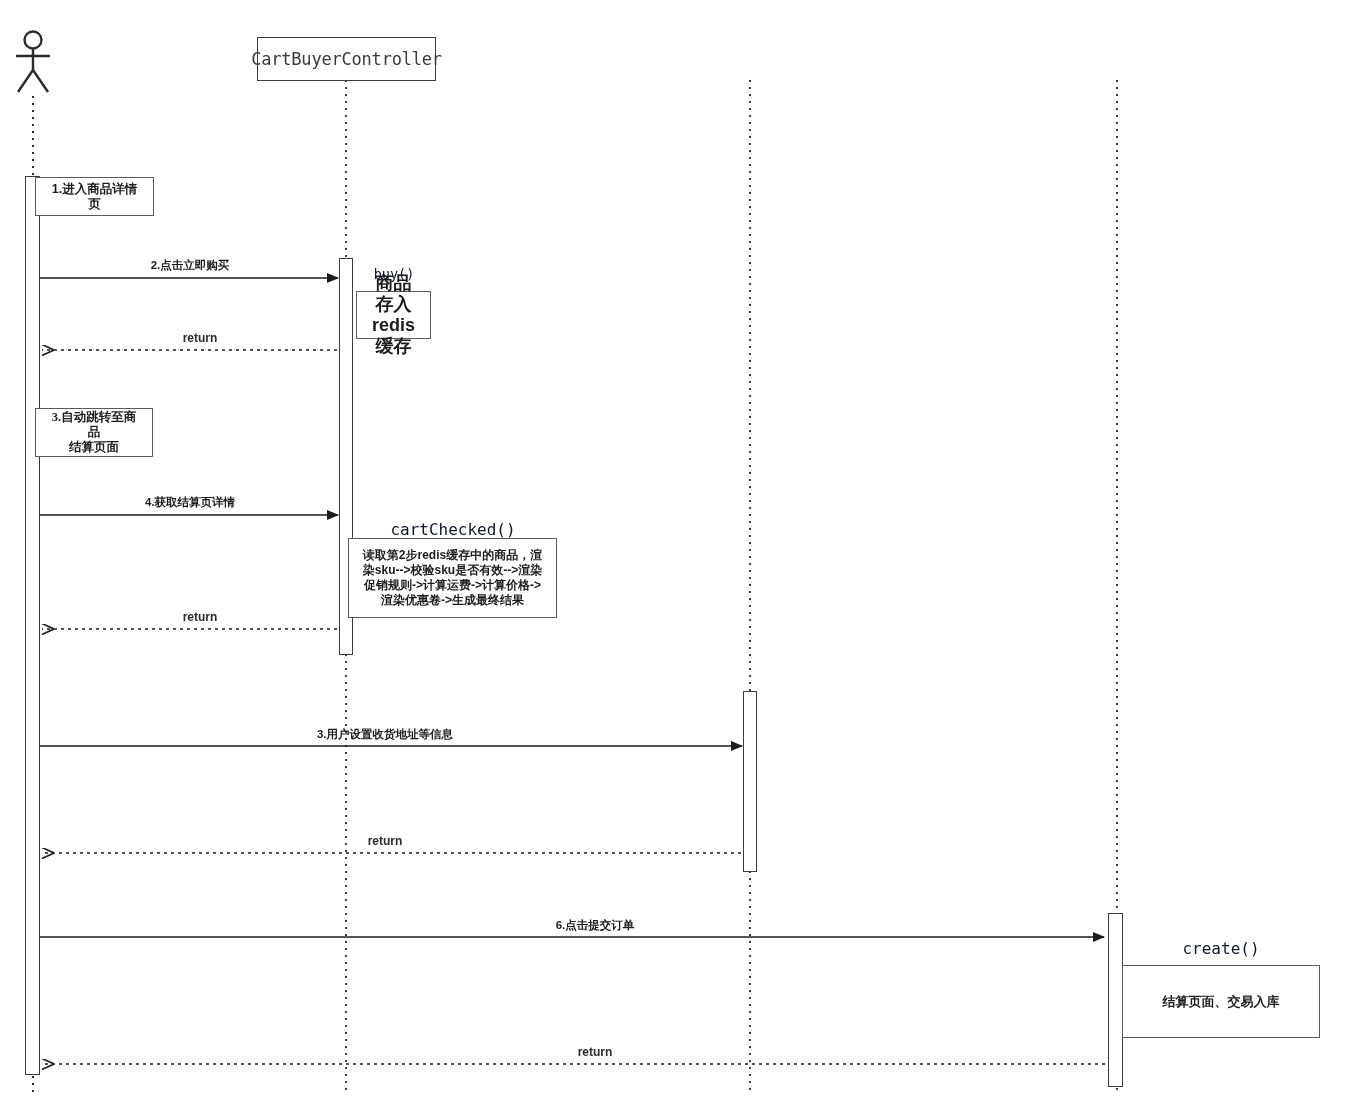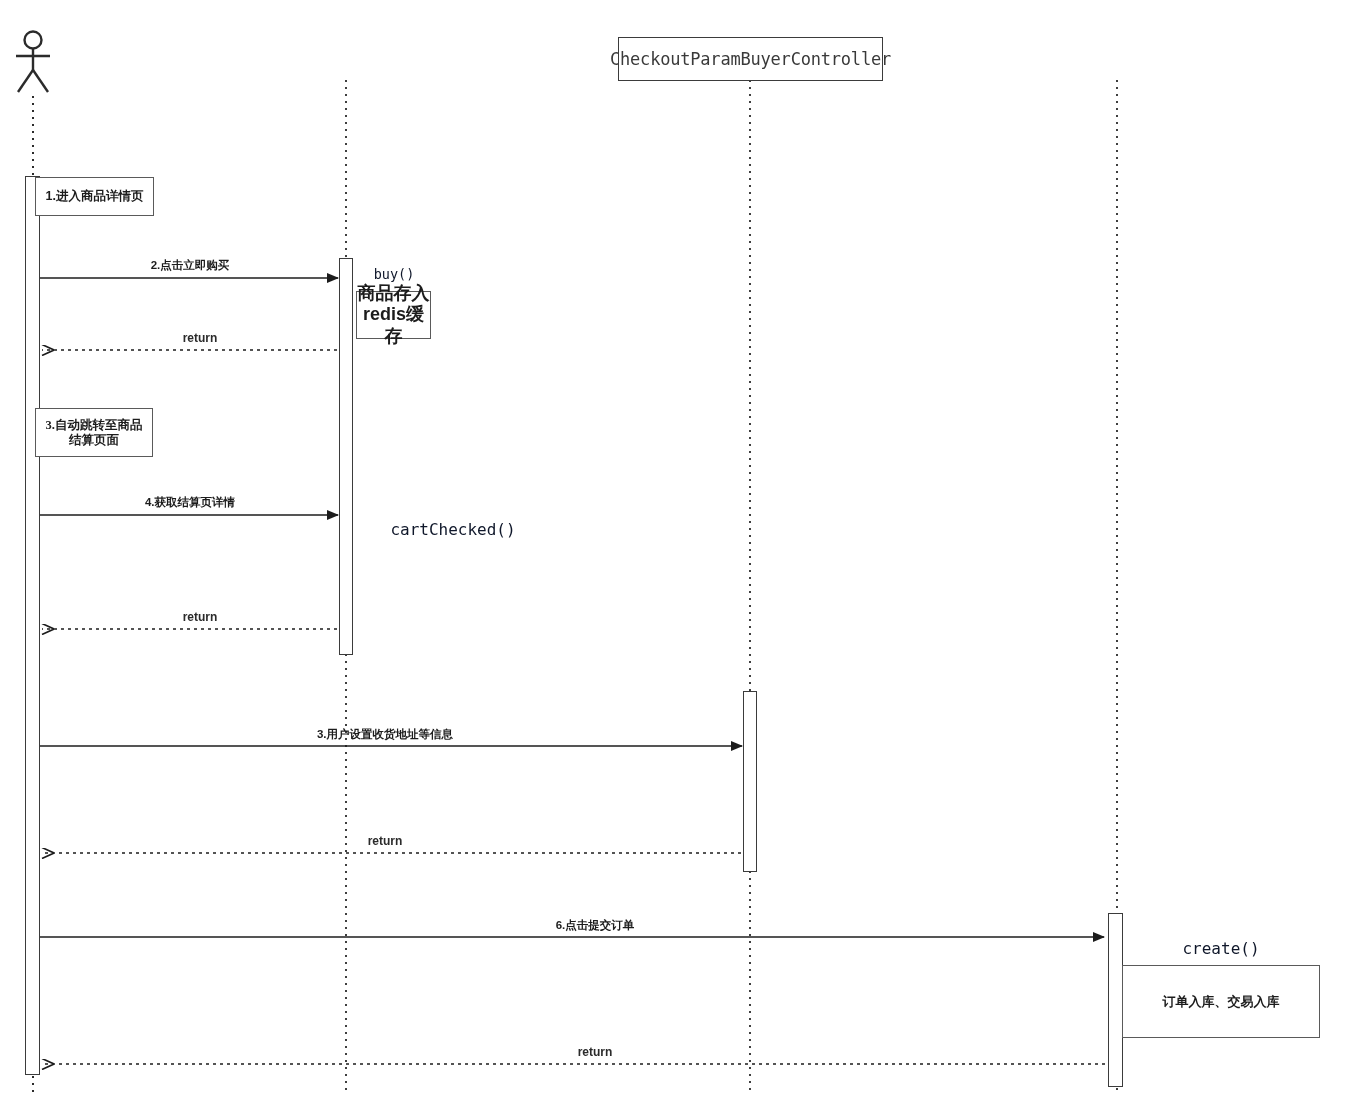--- a/index.html
+++ b/index.html
@@ -48,21 +48,21 @@
   }
   .note-box {
     position: absolute;
     box-sizing: border-box;
     border: 1.4px solid #5a5a5a;
     background: #ffffff;
     display: flex;
     align-items: center;
     justify-content: center;
     text-align: center;
-    padding: 2px 0;
+    padding: 2px 11px;
     line-height: 1.18;
     color: #1c1c1c;
   }
   .note-cjk {
     font-family: "Liberation Sans", sans-serif;
     font-weight: bold;
   }
   .msg-label {
     position: absolute;
     color: #1c1c1c;
@@ -132,24 +132,24 @@
 
     <line x1="34" y1="746" x2="742" y2="746" stroke="#1c1c1c" stroke-width="1.7" marker-end="url(#solidArrow)"></line>
 
     <line x1="748" y1="853" x2="42" y2="853" stroke="#1c1c1c" stroke-width="1.6" stroke-dasharray="3 4" marker-end="url(#openArrow)"></line>
 
     <line x1="34" y1="937" x2="1104" y2="937" stroke="#1c1c1c" stroke-width="1.7" marker-end="url(#solidArrow)"></line>
 
     <line x1="1112" y1="1064" x2="42" y2="1064" stroke="#1c1c1c" stroke-width="1.6" stroke-dasharray="3 4" marker-end="url(#openArrow)"></line>
   </svg>
 
-
-  <div class="participant-box" style="left:618px; top:37px; width:265px; height:44px;">
-    <span class="participant-label-mono">CheckoutParamBuyerController</span>
-  </div>
+  <div class="participant-box" style="left:257px; top:37px; width:179px; height:44px;">
+    <span class="participant-label-mono">CartBuyerController</span>
+  </div>
+
 
 
   <div class="activation" style="left:25px; top:176px; width:15px; height:899px;"></div>
 
   <div class="activation" style="left:339px; top:258px; width:14px; height:397px;"></div>
 
   <div class="activation" style="left:743px; top:691px; width:14px; height:181px;"></div>
 
   <div class="activation" style="left:1108px; top:913px; width:15px; height:174px;"></div>
 
@@ -160,24 +160,27 @@
   <div class="note-box note-cjk" style="left:356px; top:291px; width:75px; height:48px; font-size:18px; white-space:pre-line;">
     <span>商品存入
 redis缓存</span>
   </div>
 
   <div class="note-box note-cjk" style="left:35px; top:408px; width:118px; height:49px; font-size:12.5px; white-space:pre-line;font-family:Liberation Serif, serif;">
     <span>3.自动跳转至商品
 结算页面</span>
   </div>
 
+  <div class="note-box note-cjk" style="left:348px; top:538px; width:209px; height:80px; font-size:12px; line-height:1.25;">
+    <span>读取第2步redis缓存中的商品，渲染sku--&gt;校验sku是否有效--&gt;渲染促销规则-&gt;计算运费-&gt;计算价格-&gt; 渲染优惠卷-&gt;生成最终结果</span>
+  </div>
 
 
   <div class="note-box note-cjk" style="left:1122px; top:965px; width:198px; height:73px; font-size:13px;">
-    <span>订单入库、交易入库</span>
+    <span>结算页面、交易入库</span>
   </div>
 
   <div class="method-label" style="left:356px; top:266px; width:76px; font-size:13.5px;">
     <span>buy()</span>
   </div>
 
   <div class="method-label" style="left:348px; top:520px; width:210px;">
     <span>cartChecked()</span>
   </div>
 

